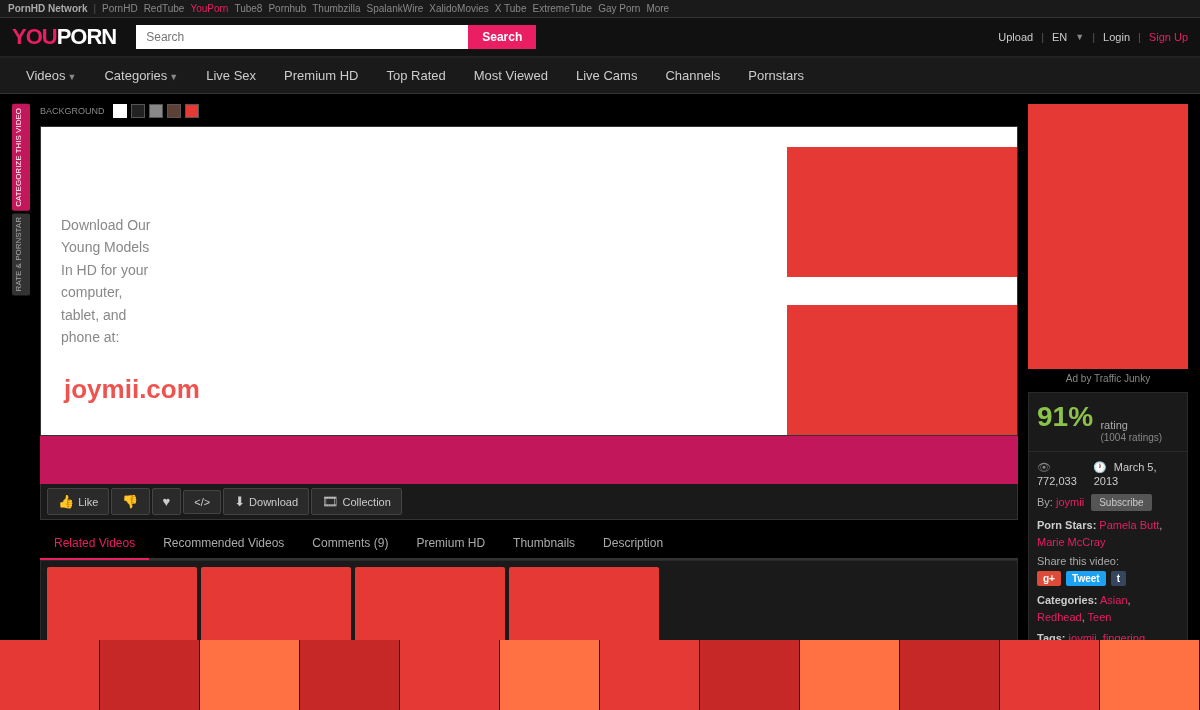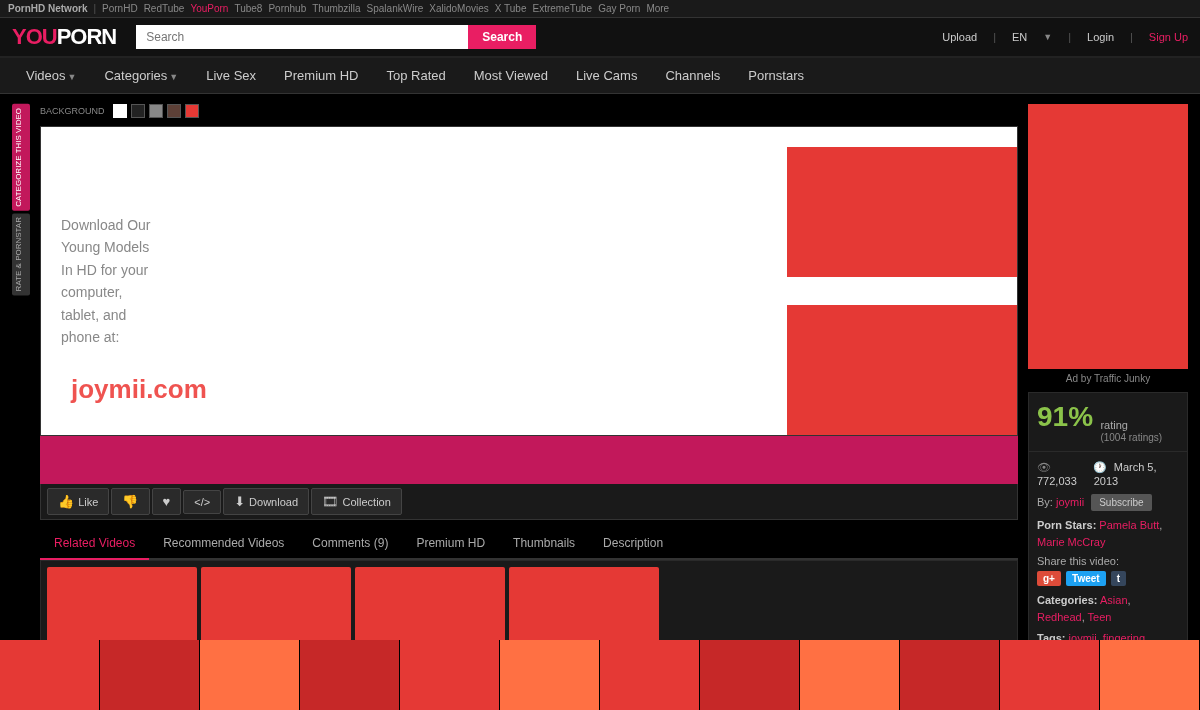--- a/index.html
+++ b/index.html
@@ -57,21 +57,21 @@
       border: none;
       padding: 5px 14px;
       cursor: pointer;
       font-size: 12px;
       font-weight: bold;
     }
     #header-right {
       margin-left: auto;
       display: flex;
       align-items: center;
-      gap: 16px;
+      gap: 8px;
       font-size: 11px;
       color: #aaa;
     }
     #header-right a { color: #ccc; text-decoration: none; }
     .header-divider { color: #555; }
 
     
     #main-nav {
       background: #1a1a1a;
       display: flex;
@@ -200,21 +200,21 @@
     .ad-red-bottom {
       position: absolute;
       right: 0;
       bottom: 0;
       width: 230px;
       height: 130px;
       background: #e53935;
     }
     .ad-joymii {
       position: absolute;
-      left: 30px;
+      left: 23px;
       bottom: 30px;
       font-size: 26px;
       font-weight: bold;
       color: #29b6f6;
       z-index: 3;
     }
     .ad-joymii span { color: #ef5350; }
 
     
     #video-pink-bar {

